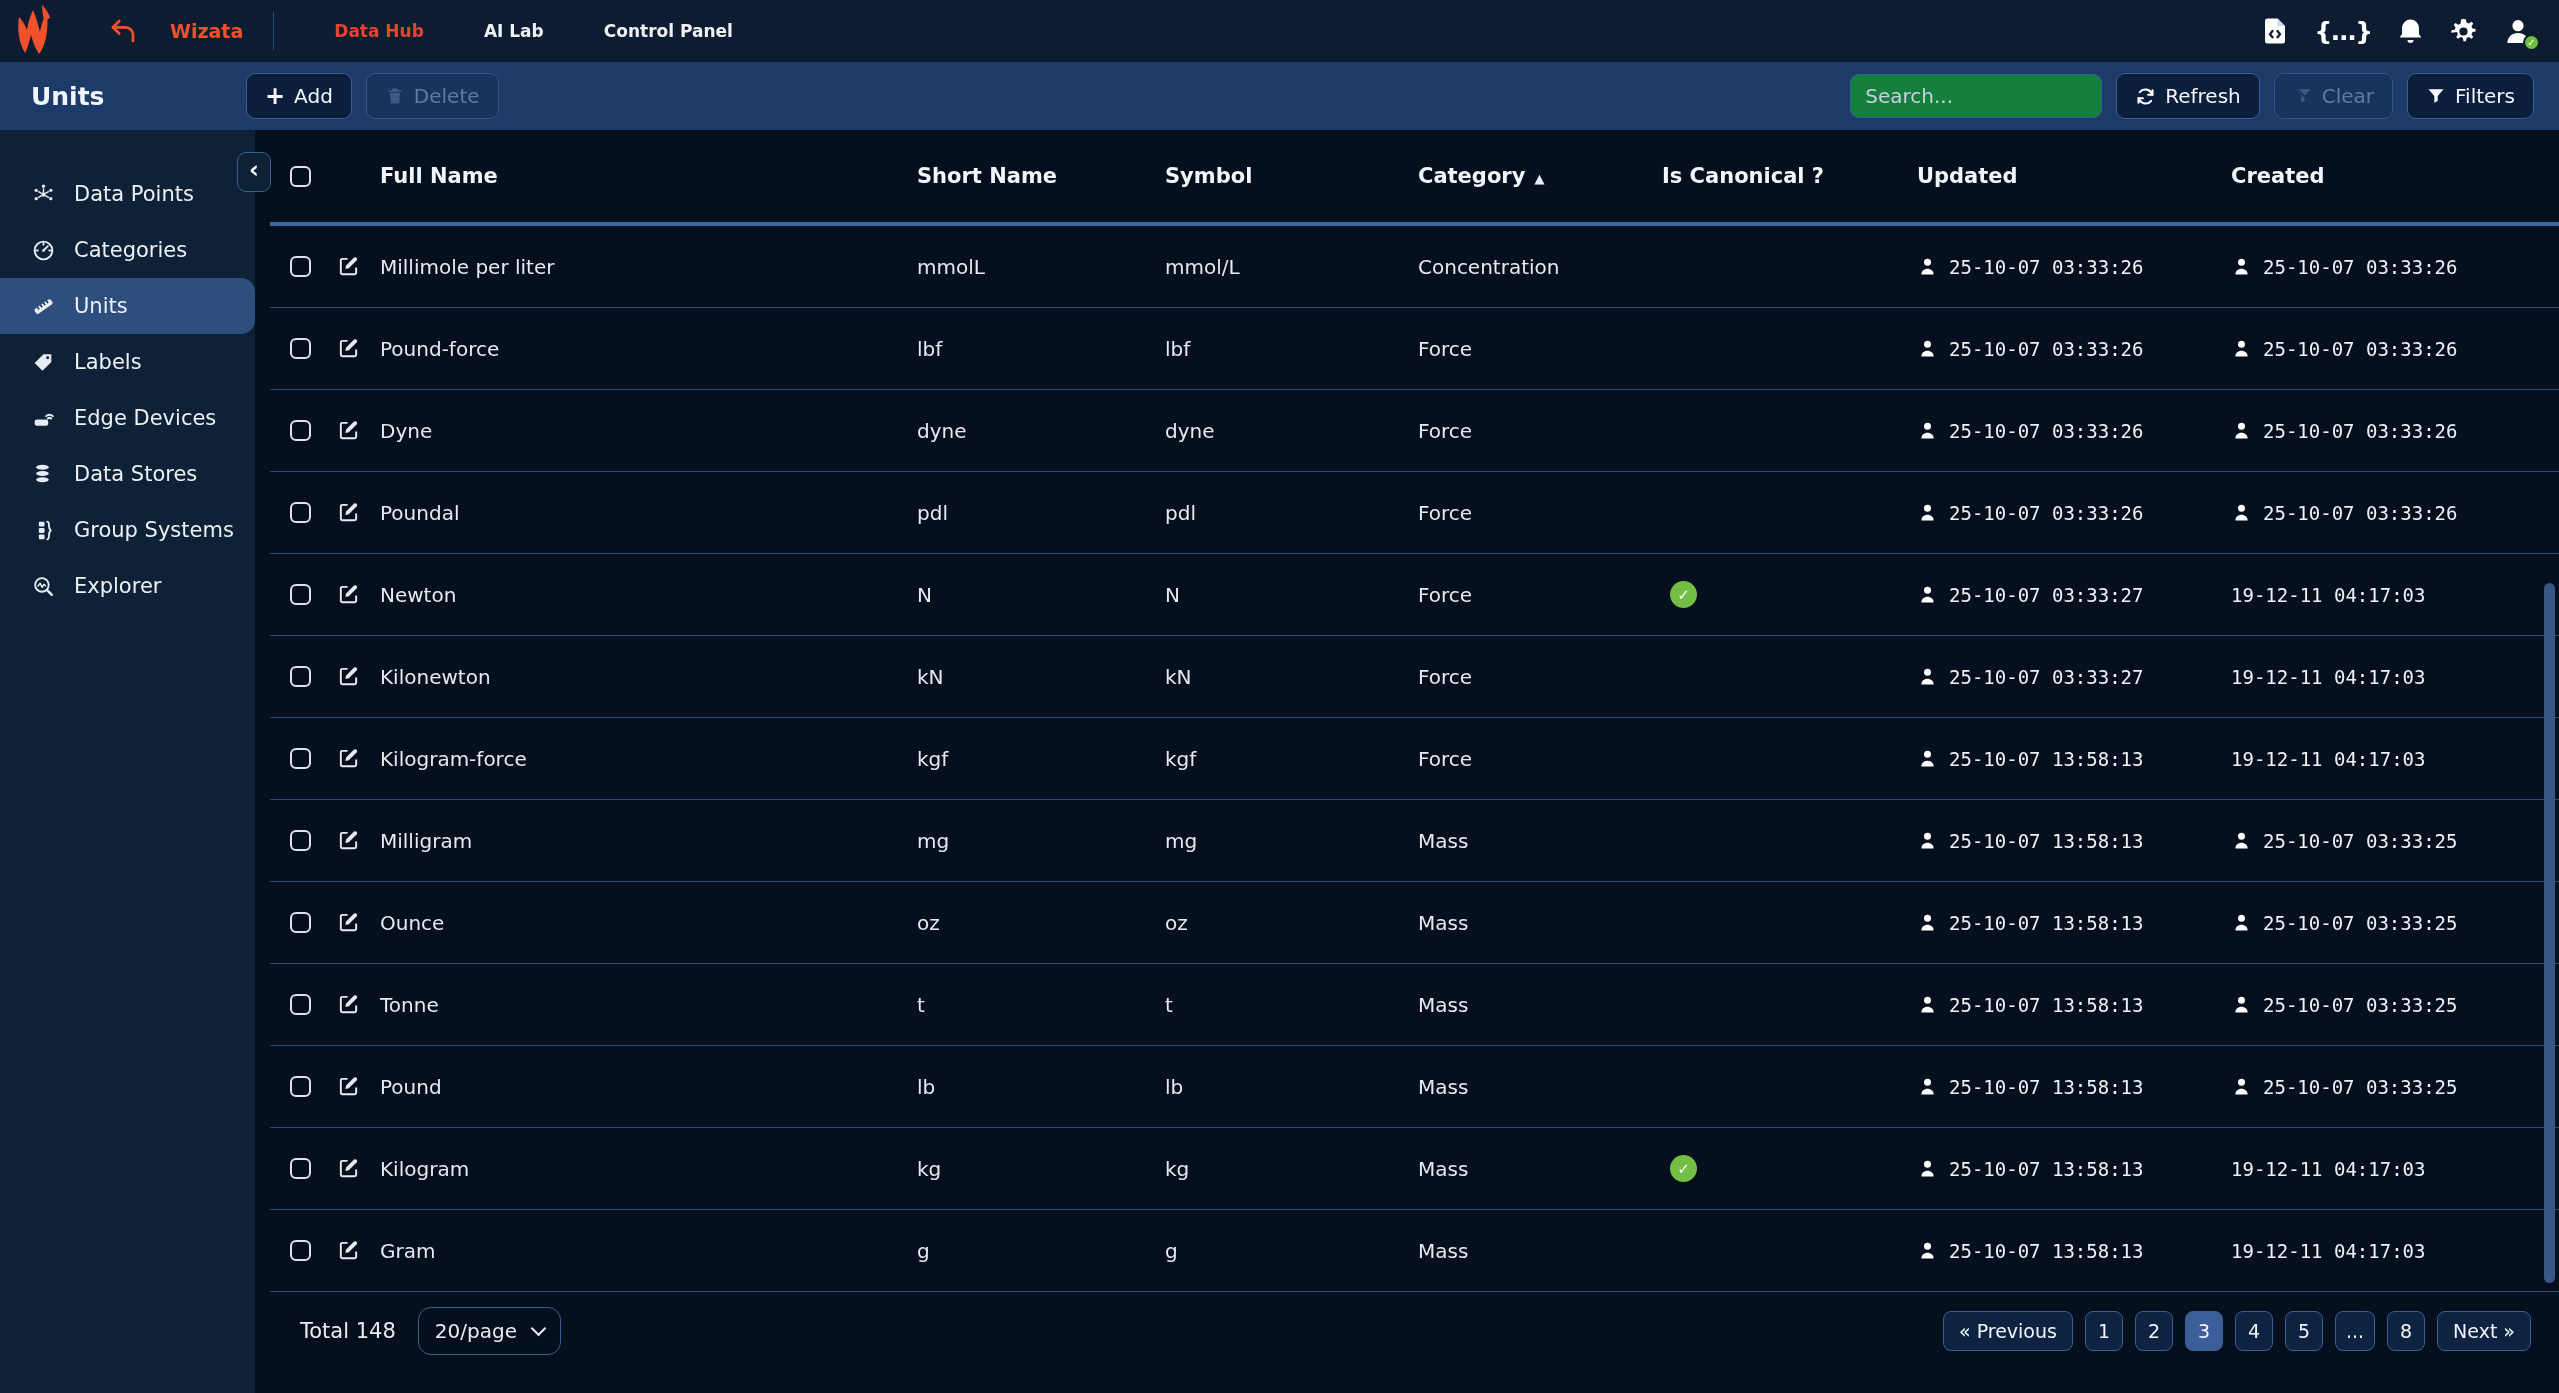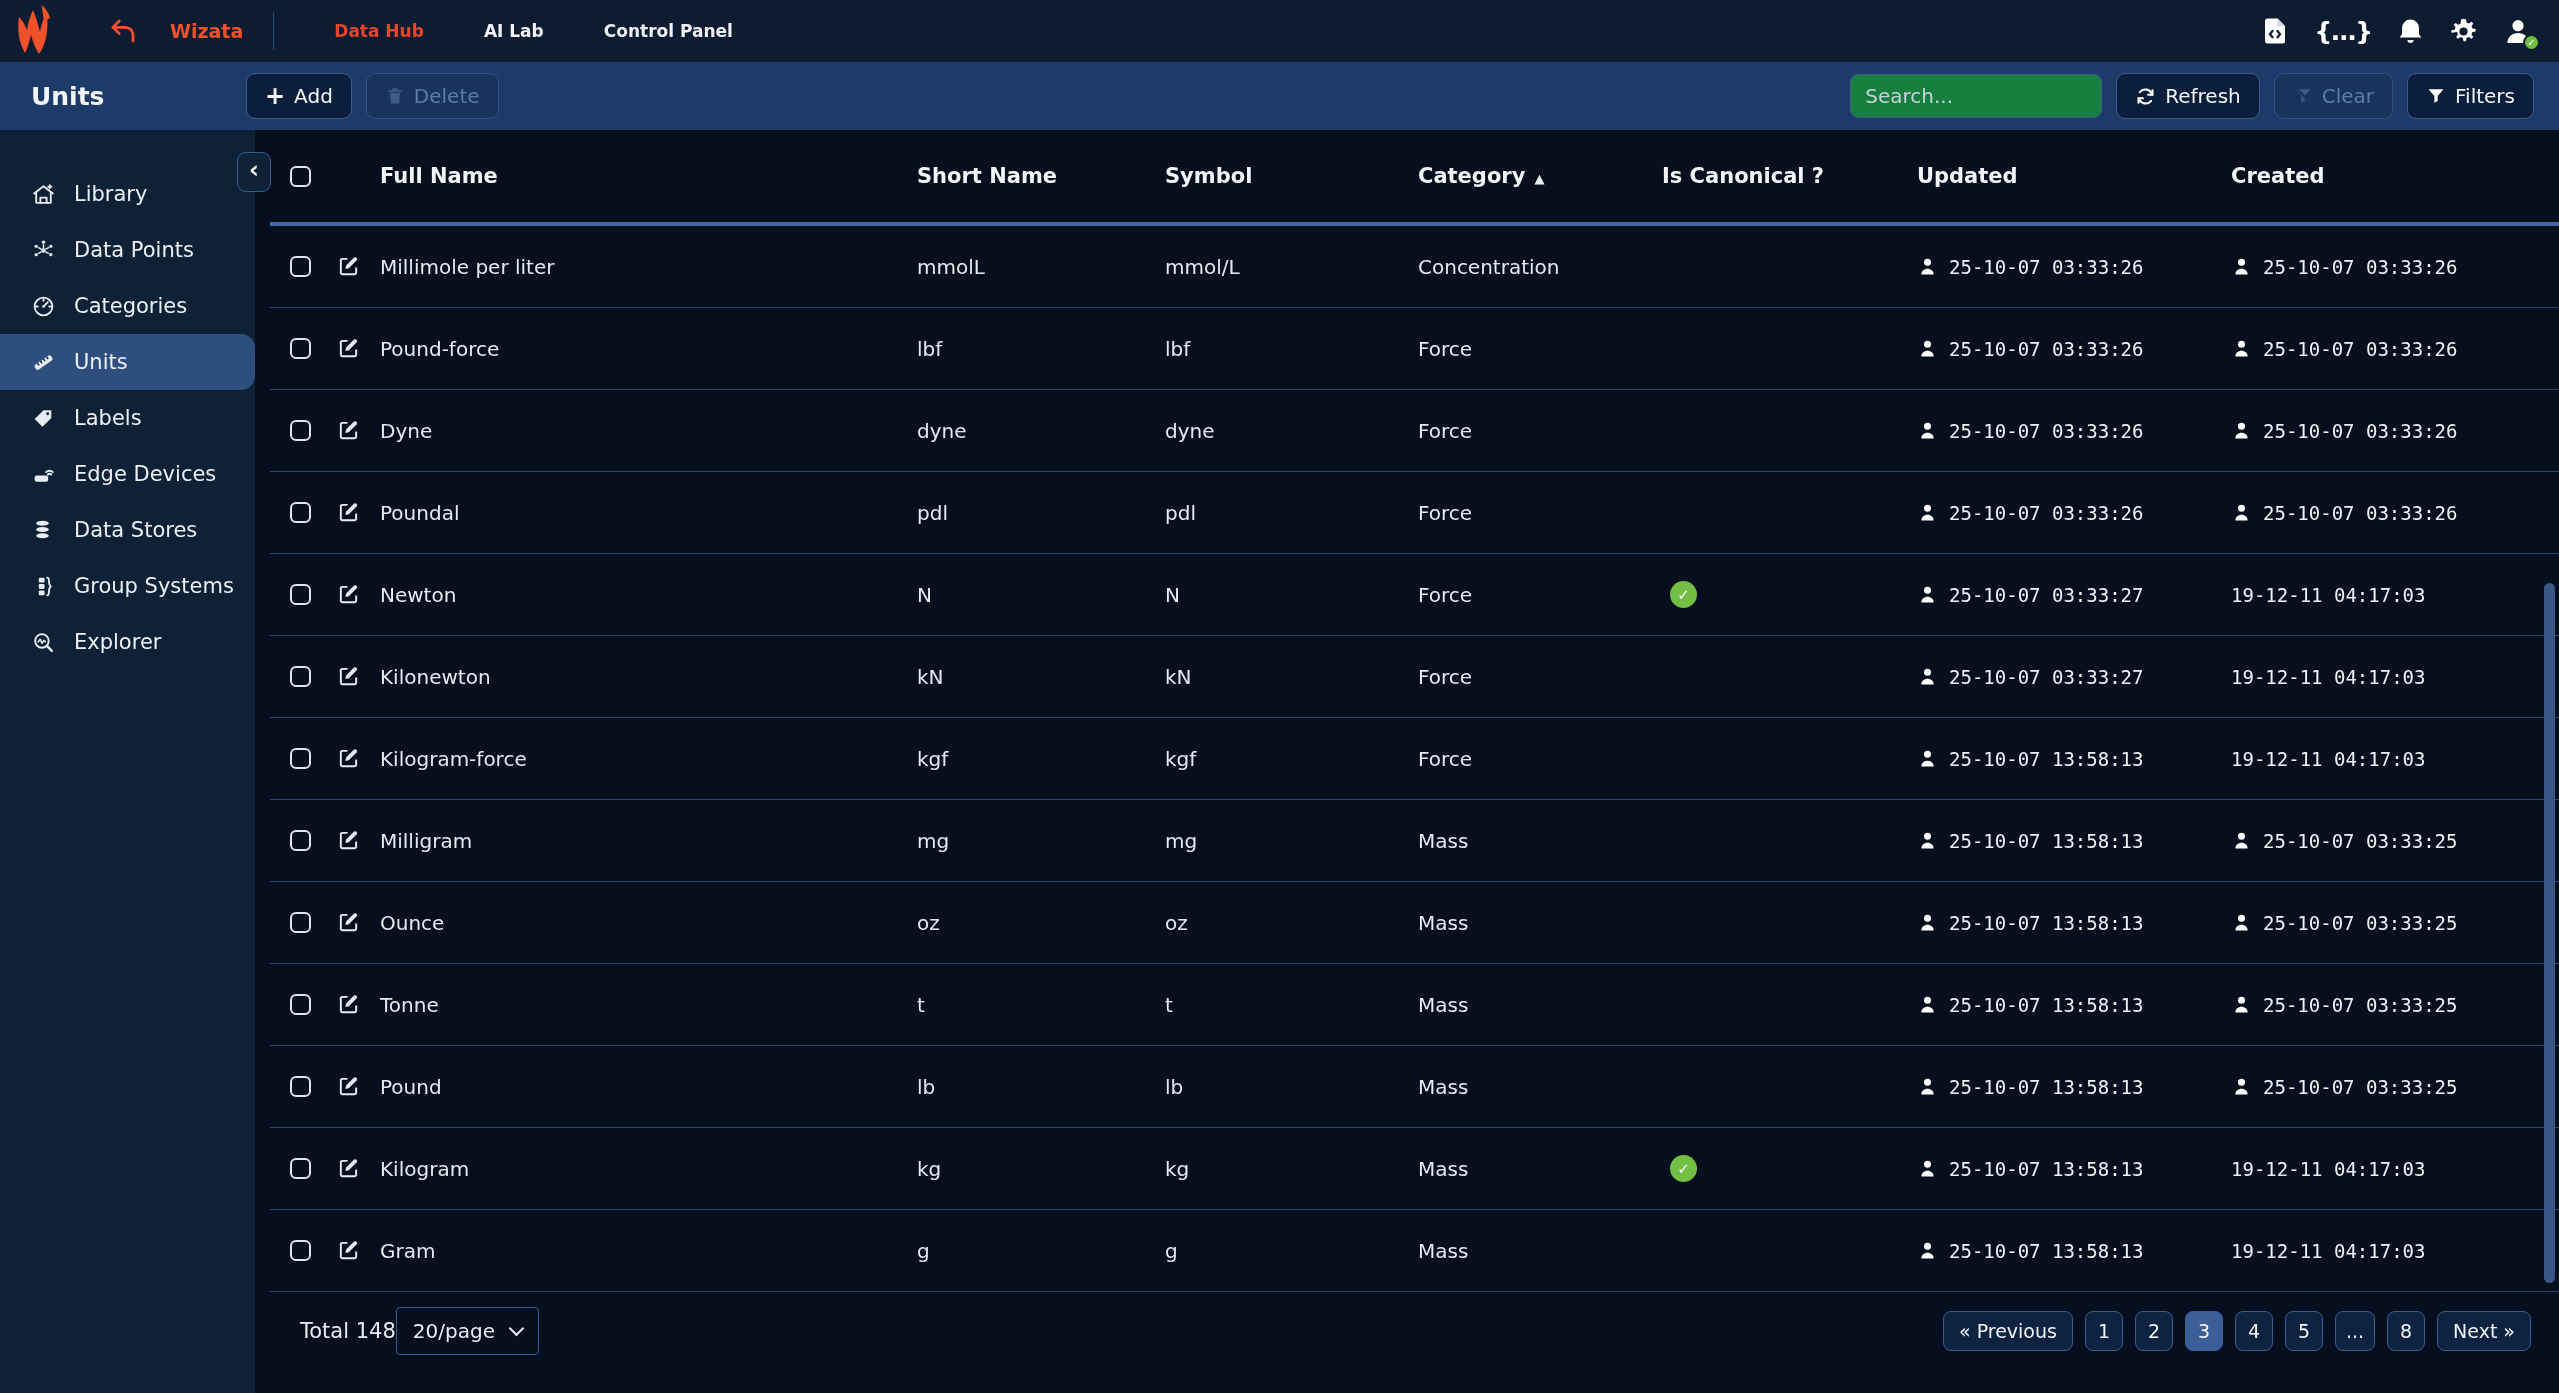--- a/index.html
+++ b/index.html
@@ -63,21 +63,21 @@
   .sort-arrow{ font-size:13px; margin-left:9px; color:#E8EDF3; }
   .canon-badge{ width:27px; height:27px; border-radius:50%; background:#72BF44; color:#fff; font-size:15px;
     font-weight:bold; display:flex; align-items:center; justify-content:center; margin-left:8px; }
   .time-cell{ display:flex; align-items:center; gap:11px; font-family:"DejaVu Sans Mono","Liberation Mono",monospace;
     font-size:19px; color:#EEF1F5; }
   .user-ic{ display:flex; width:21px; flex:none; }
 
   
   .tfoot{ height:78px; display:flex; align-items:center; padding:0 28px 0 30px; margin-top:0; }
   .total-label{ font-size:21px; color:#E9EDF2; }
-  .page-size{ height:48px; border:1px solid #3A5D94; border-radius:4px; display:flex;
+  .page-size{ margin-left:22px; height:48px; border:1px solid #3A5D94; border-radius:13px; display:flex;
     align-items:center; gap:16px; padding:10px 16px; font-size:20px; cursor:pointer; }
   .chev-down{ width:11px; height:11px; border-right:2.5px solid #E9EDF2; border-bottom:2.5px solid #E9EDF2;
     transform:rotate(45deg); margin-top:-5px; }
   .pagination{ margin-left:auto; display:flex; align-items:center; gap:12px; }
   .page-btn{ min-width:38px; height:40px; padding:0 10px; background:#0E2242; border:1px solid #3A5D94;
     border-radius:8px; color:#F2F5F9; font-size:19px; display:flex; align-items:center; justify-content:center;
     cursor:pointer; font-family:inherit; }
   .page-btn.active{ background:#3C5F99; border-color:#3C5F99; }
   .page-btn.wide{ padding:0 15px; }
 
@@ -185,31 +185,20 @@
       <span>Filters</span>
     </button>
   </div>
 </div>
 
 <div class="body-row">
   <div class="sidebar">
     <div id="sidemenu">
         <div class="side-item">
           <span class="side-icon">
-            <svg viewBox="0 0 24 24" width="25" height="25" stroke="#E7ECF3" stroke-width="1.8" fill="none" stroke-linecap="round" stroke-linejoin="round">
-              <path d="M3 11 12 4l9 7"></path>
-              <path d="M5 10v10h14V10"></path>
-              <path d="M9 20v-5h6v5"></path>
-              <path d="M18 3v3M16.5 4.5h3"></path>
-            </svg>
-          </span>
-          <span>Library</span>
-        </div>
-        <div class="side-item">
-          <span class="side-icon">
             <svg viewBox="0 0 24 24" width="25" height="25">
               <g fill="#E7ECF3">
                 <circle cx="12" cy="12" r="2.1"></circle>
                 <circle cx="12" cy="4" r="1.6"></circle>
                 <circle cx="19" cy="8" r="1.6"></circle>
                 <circle cx="19" cy="16" r="1.6"></circle>
                 <circle cx="5" cy="8" r="1.6"></circle>
                 <circle cx="5" cy="16" r="1.6"></circle>
               </g>
               <g stroke="#E7ECF3" stroke-width="1.4">

